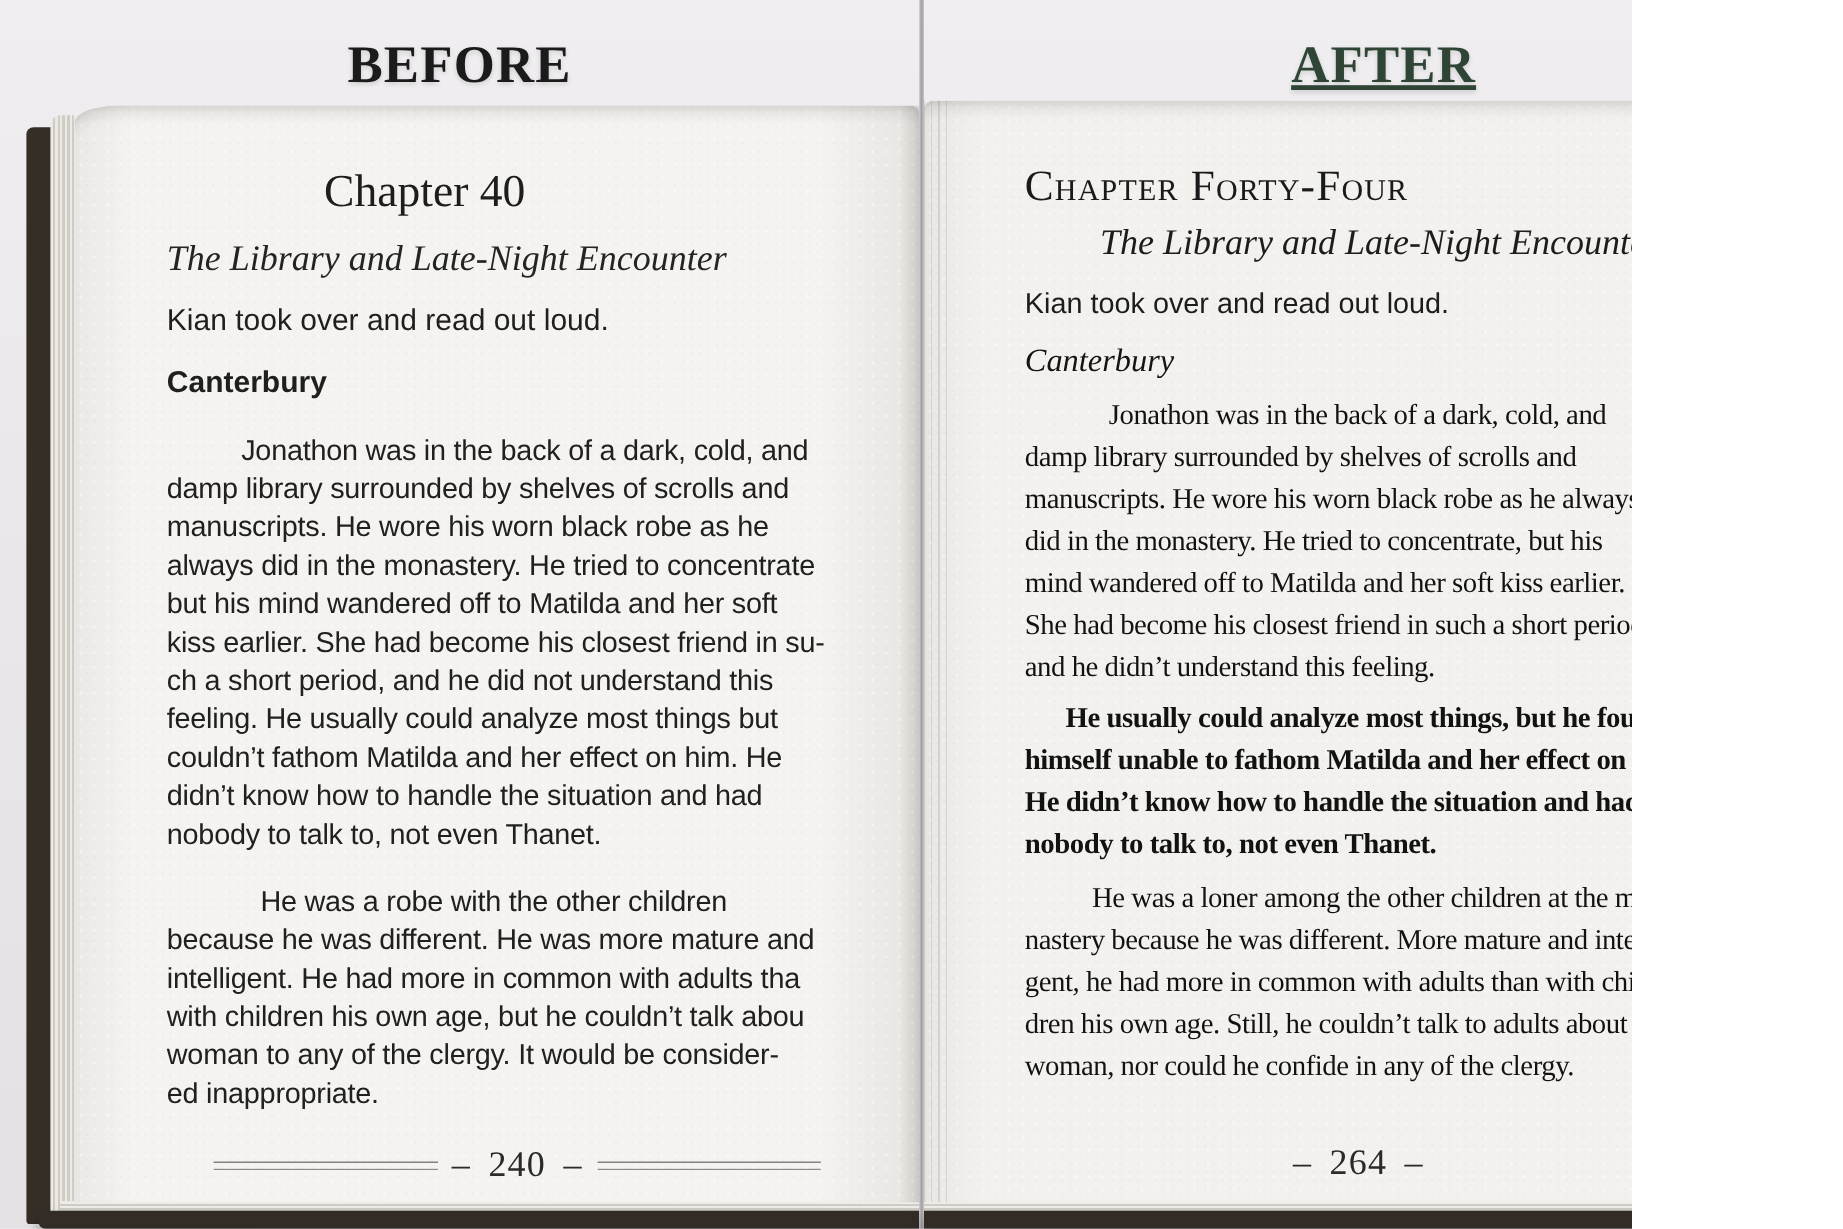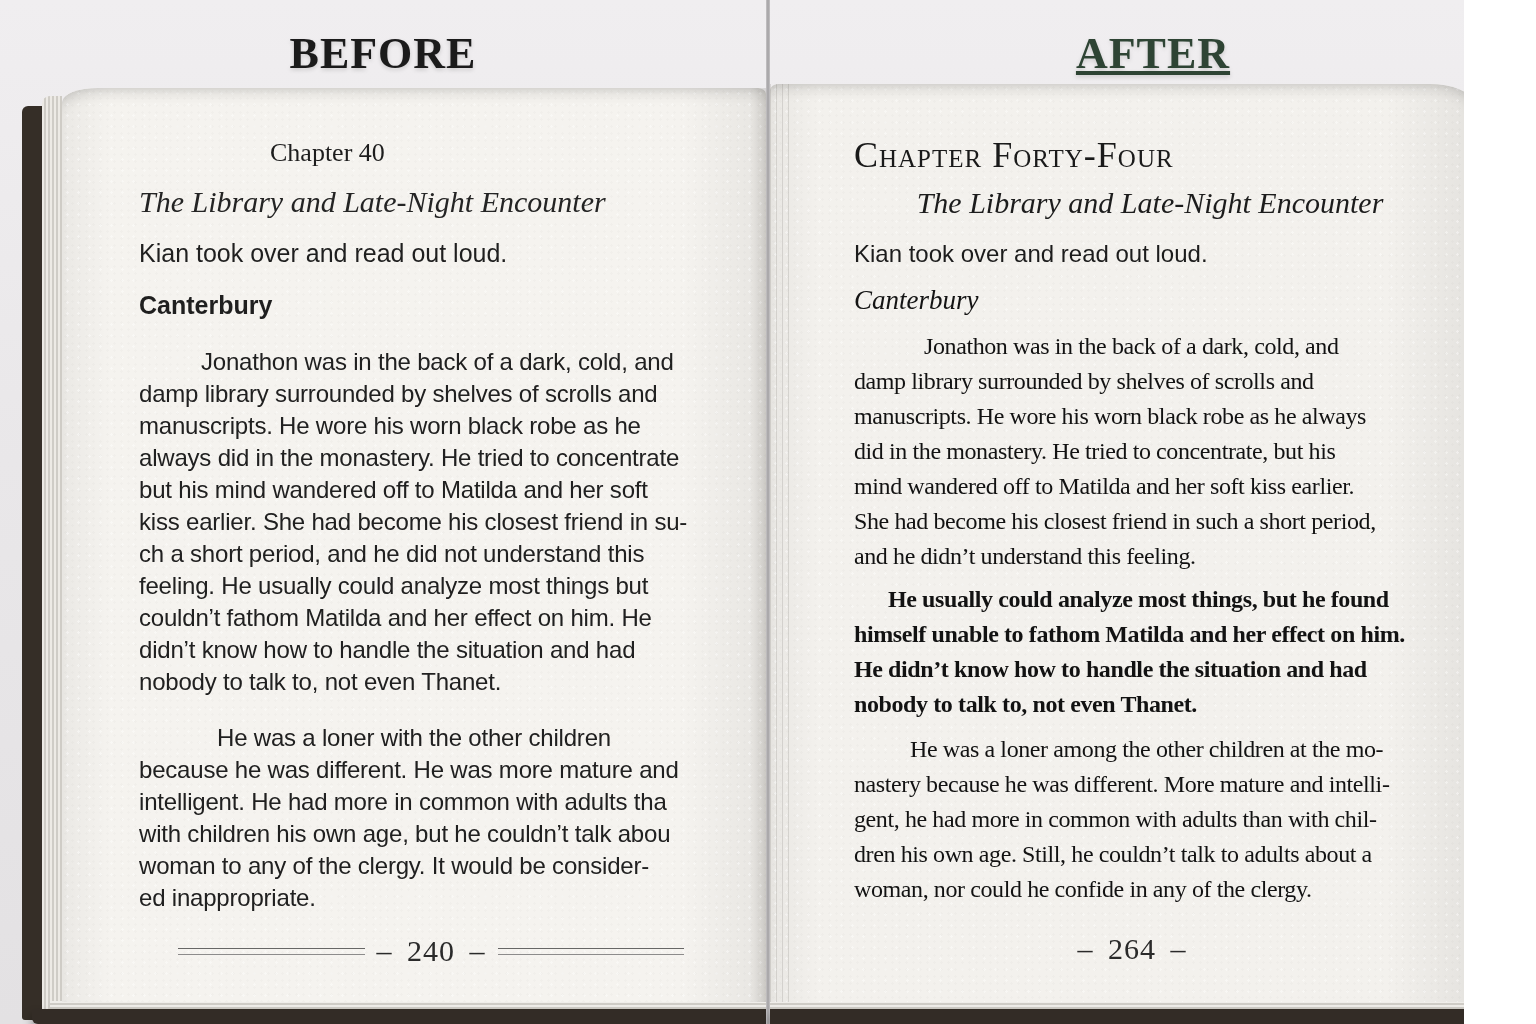--- a/index.html
+++ b/index.html
@@ -2,21 +2,21 @@
 <html><head>
 <meta charset="utf-8">
 <style>
   html,body{margin:0;padding:0;}
   body{
     width:1536px;height:1024px;
     font-family:"Liberation Sans","DejaVu Sans",sans-serif;
     -webkit-font-smoothing:antialiased;
   }
   .stage{
-    position:relative;width:1464px;height:1024px;overflow:hidden;
+    position:relative;width:1360px;height:1024px;overflow:hidden;
     background:linear-gradient(180deg,#f0eef0 0%,#e9e7e9 45%,#e3e1e3 100%);
   }
   .divider{
     position:absolute;left:766px;top:0;width:4px;height:1024px;
     background:linear-gradient(90deg,#c6c4c6,#a2a0a2,#c6c4c6);
   }
   .half{position:absolute;top:0;height:1024px;width:766px;}
   .half-left{left:0;}
   .half-right{left:770px;}
 
@@ -81,21 +81,21 @@
   .page-right::before{
     content:"";position:absolute;top:0;bottom:0;left:0;width:20px;
     background:repeating-linear-gradient(90deg,rgba(90,85,80,0.16) 0 1px,rgba(0,0,0,0) 1px 6px);
   }
 
   .content-left{padding:50px 38px 0 77px;}
   .content-right{padding:50px 24px 0 84px;}
 
   .chapter-title-before{
     font-family:"Liberation Serif","DejaVu Serif",serif;
-    font-size:26px;text-indent:131px;color:#1d1d1d;
+    font-size:38px;text-indent:131px;color:#1d1d1d;
   }
   .subtitle-before{
     margin-top:17px;font-family:"Liberation Serif","DejaVu Serif",serif;
     font-style:italic;font-size:30px;color:#242424;
   }
   .intro-before{margin-top:20px;font-size:25px;}
   .location-before{margin-top:23px;font-size:25px;font-weight:700;}
   .para{white-space:pre;}
   .para-before{font-size:24px;line-height:32px;letter-spacing:-0.2px;color:#202020;}
   .p1-before{margin-top:26px;text-indent:62px;}
@@ -117,21 +117,21 @@
   }
   .para-after{
     font-family:"Liberation Serif","DejaVu Serif",serif;
     font-size:24px;line-height:35px;letter-spacing:-0.4px;color:#121212;
   }
   .p1-after{margin-top:13px;text-indent:70px;}
   .p2-after{margin-top:8px;text-indent:34px;font-weight:bold;}
   .p3-after{margin-top:10px;text-indent:56px;}
 
   .footer{
-    position:absolute;bottom:34px;display:flex;align-items:center;
+    position:absolute;bottom:14px;display:flex;align-items:center;
     font-family:"Liberation Serif","DejaVu Serif",serif;font-size:30px;color:#2a2a2a;
   }
   .page-left .footer{left:116px;right:82px;}
   .page-right .footer{left:64px;right:40px;flex-direction:column;}
   .rule{flex:1;height:5px;border-top:1px solid #4f4f4f;border-bottom:1px solid #7a7a7a;opacity:.85;}
   .pageno{padding:0 12px;word-spacing:6px;letter-spacing:1px;white-space:nowrap;}
 </style>
 </head>
 <body>
 
@@ -156,21 +156,21 @@
 damp library surrounded by shelves of scrolls and
 manuscripts. He wore his worn black robe as he
 always did in the monastery. He tried to concentrate
 but his mind wandered off to Matilda and her soft
 kiss earlier. She had become his closest friend in su-
 ch a short period, and he did not understand this
 feeling. He usually could analyze most things but
 couldn’t fathom Matilda and her effect on him. He
 didn’t know how to handle the situation and had
 nobody to talk to, not even Thanet.</div>
-          <div class="para para-before p2-before">He was a loner with the other children
+          <div class="para para-before p2-before">He was a robe with the other children
 because he was different. He was more mature and
 intelligent. He had more in common with adults tha
 with children his own age, but he couldn’t talk abou
 woman to any of the clergy. It would be consider-
 ed inappropriate.</div>
         </div>
         <div class="footer">
           <span class="rule"></span>
           <span class="pageno">– 240 –</span>
           <span class="rule"></span>

